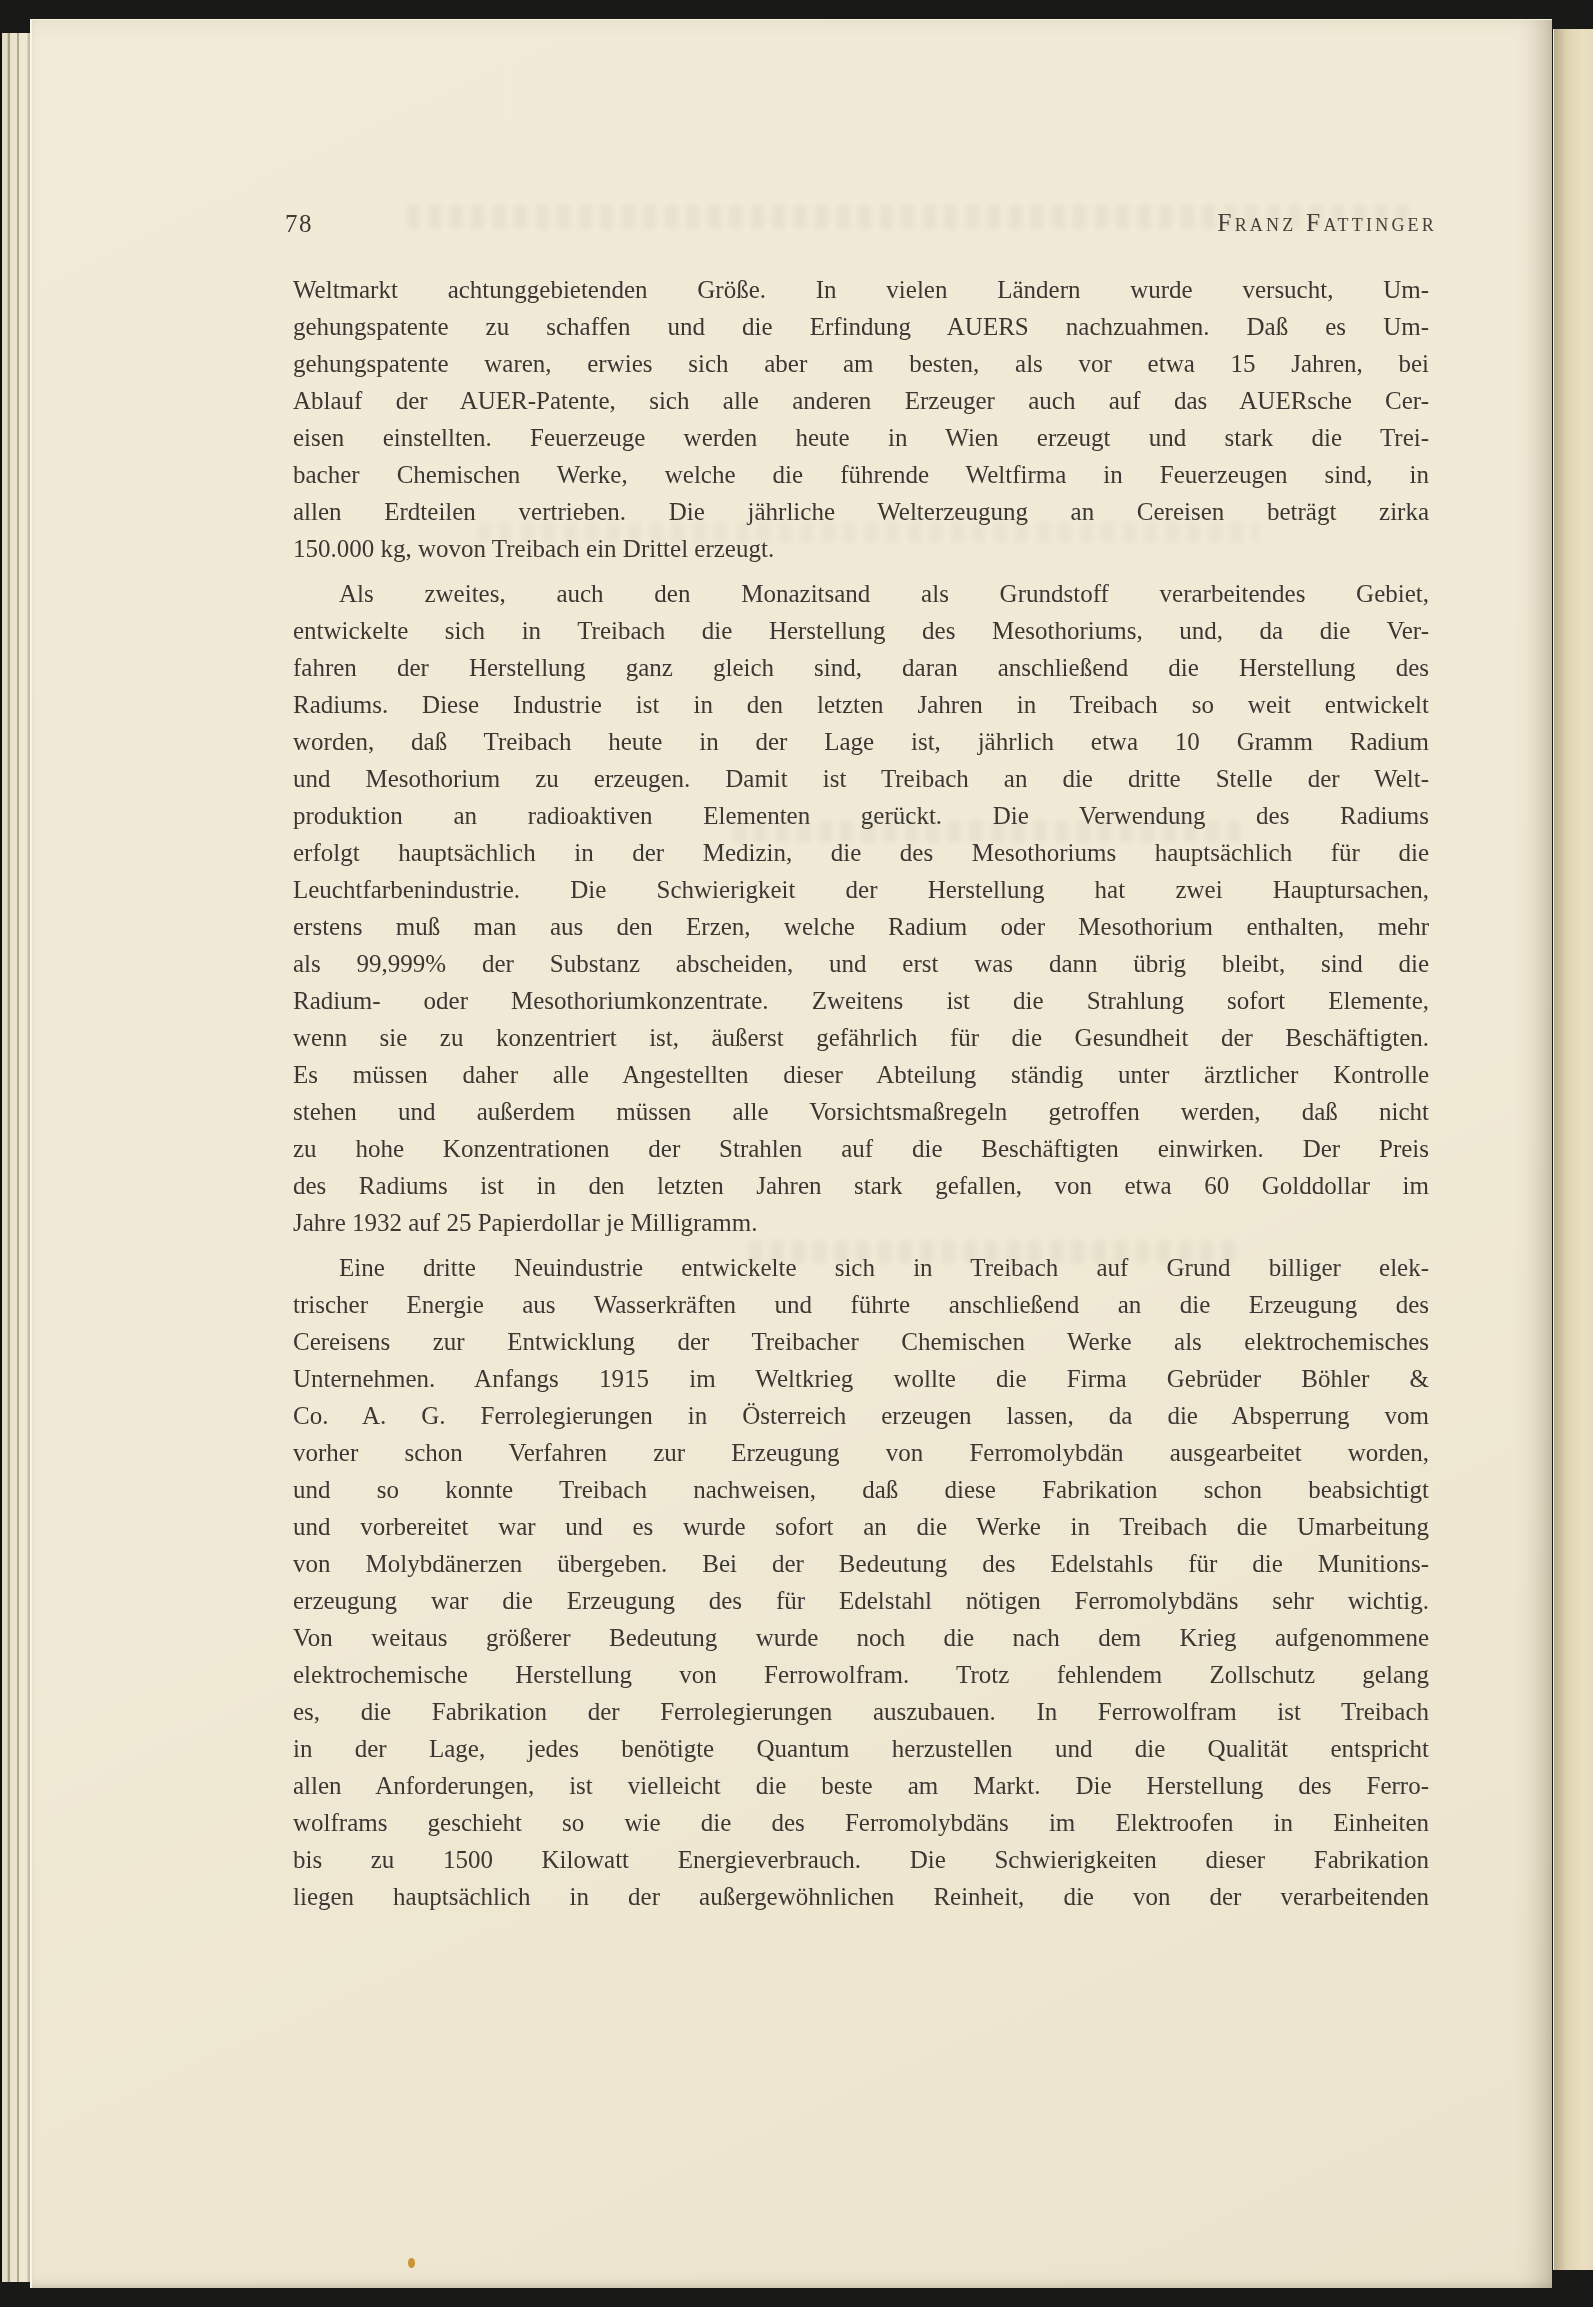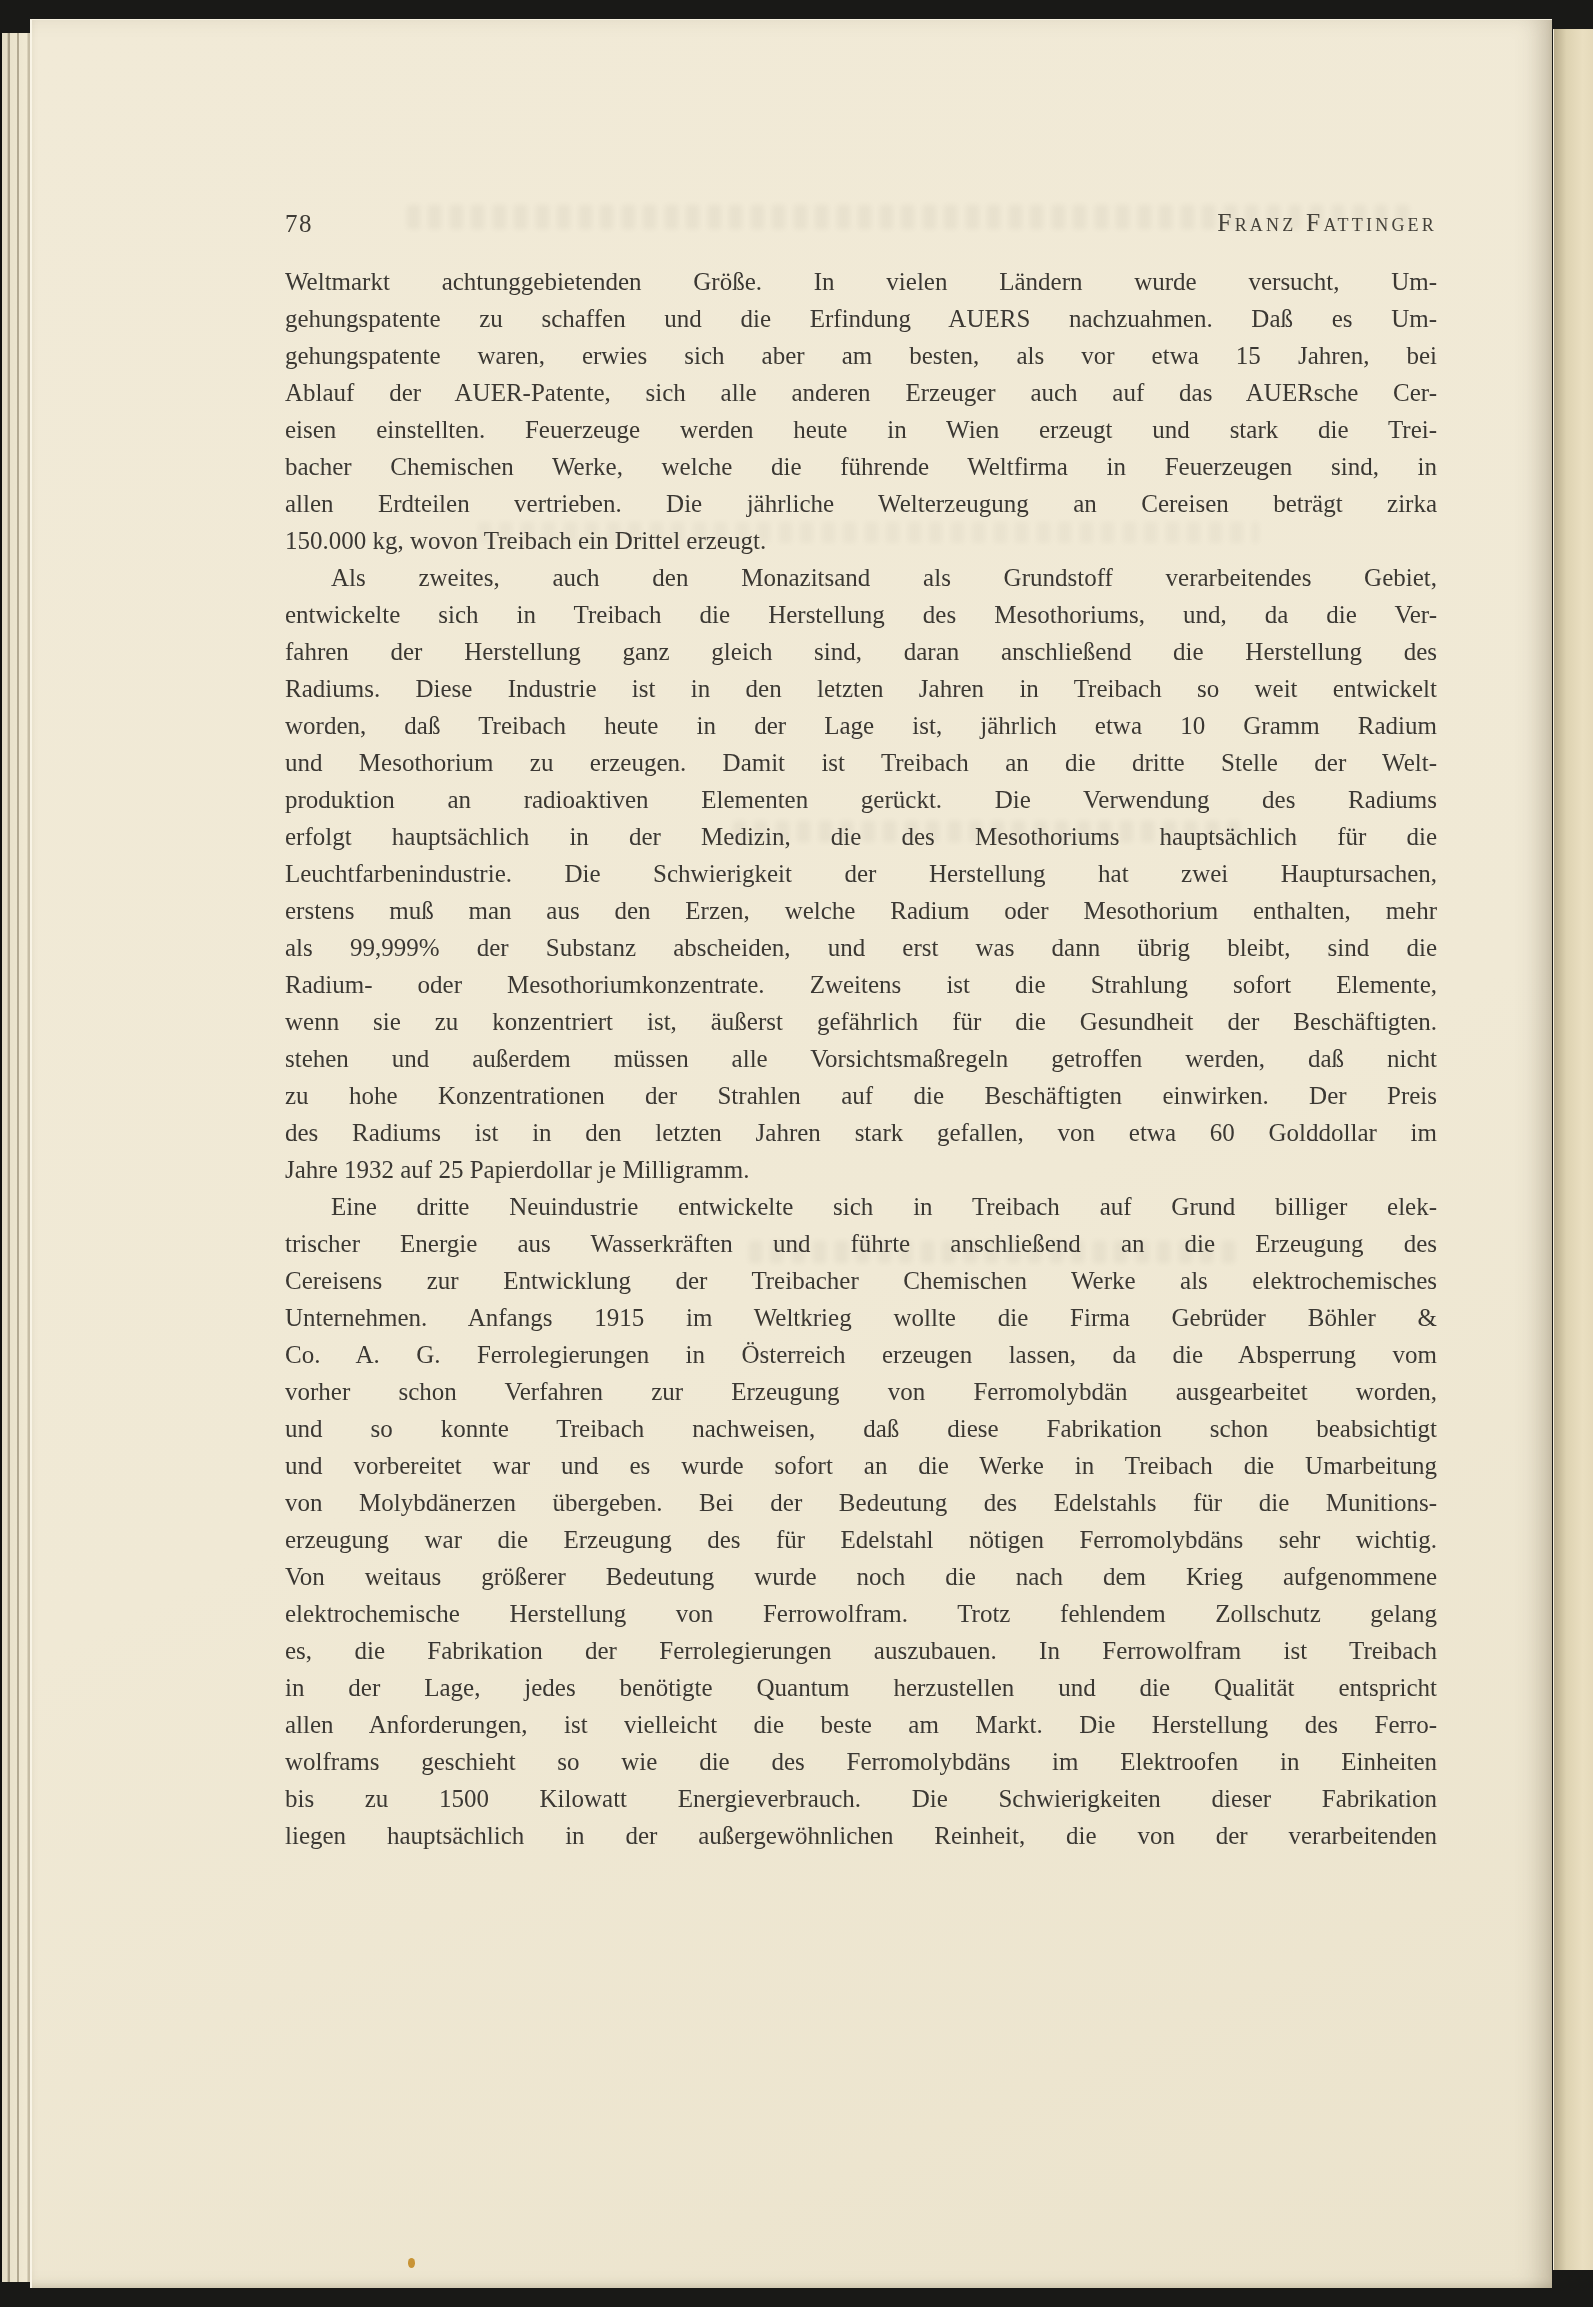--- a/index.html
+++ b/index.html
@@ -83,21 +83,21 @@
     color: #45423b;
   }
   .text-block {
     position: absolute;
     left: 253px;
     top: 243px;
     width: 1152px;
     color: #3b3833;
     font-size: 25px;
   }
-  .paragraph { margin: 0; }
+  .paragraph { margin: 8px; }
   .line {
     height: 37px;
     line-height: 37px;
     text-align: justify;
     text-align-last: justify;
     white-space: normal;
     overflow: hidden;
   }
   .line.indent { text-indent: 46px; }
   .line.no-stretch { text-align-last: left; }
@@ -162,20 +162,21 @@
           <div class="line">Radiums. Diese Industrie ist in den letzten Jahren in Treibach so weit entwickelt</div>
           <div class="line">worden, daß Treibach heute in der Lage ist, jährlich etwa 10 Gramm Radium</div>
           <div class="line">und Mesothorium zu erzeugen. Damit ist Treibach an die dritte Stelle der Welt-</div>
           <div class="line">produktion an radioaktiven Elementen gerückt. Die Verwendung des Radiums</div>
           <div class="line">erfolgt hauptsächlich in der Medizin, die des Mesothoriums hauptsächlich für die</div>
           <div class="line">Leuchtfarbenindustrie. Die Schwierigkeit der Herstellung hat zwei Hauptursachen,</div>
           <div class="line">erstens muß man aus den Erzen, welche Radium oder Mesothorium enthalten, mehr</div>
           <div class="line">als 99,999% der Substanz abscheiden, und erst was dann übrig bleibt, sind die</div>
           <div class="line">Radium- oder Mesothoriumkonzentrate. Zweitens ist die Strahlung sofort Elemente,</div>
           <div class="line">wenn sie zu konzentriert ist, äußerst gefährlich für die Gesundheit der Beschäftigten.</div>
+          <div class="line">Es müssen daher alle Angestellten dieser Abteilung ständig unter ärztlicher Kontrolle</div>
           <div class="line">stehen und außerdem müssen alle Vorsichtsmaßregeln getroffen werden, daß nicht</div>
           <div class="line">zu hohe Konzentrationen der Strahlen auf die Beschäftigten einwirken. Der Preis</div>
           <div class="line">des Radiums ist in den letzten Jahren stark gefallen, von etwa 60 Golddollar im</div>
           <div class="line no-stretch">Jahre 1932 auf 25 Papierdollar je Milligramm.</div>
         </div>
         <div class="paragraph">
           <div class="line indent">Eine dritte Neuindustrie entwickelte sich in Treibach auf Grund billiger elek-</div>
           <div class="line">trischer Energie aus Wasserkräften und führte anschließend an die Erzeugung des</div>
           <div class="line">Cereisens zur Entwicklung der Treibacher Chemischen Werke als elektrochemisches</div>
           <div class="line">Unternehmen. Anfangs 1915 im Weltkrieg wollte die Firma Gebrüder Böhler &amp;</div>

